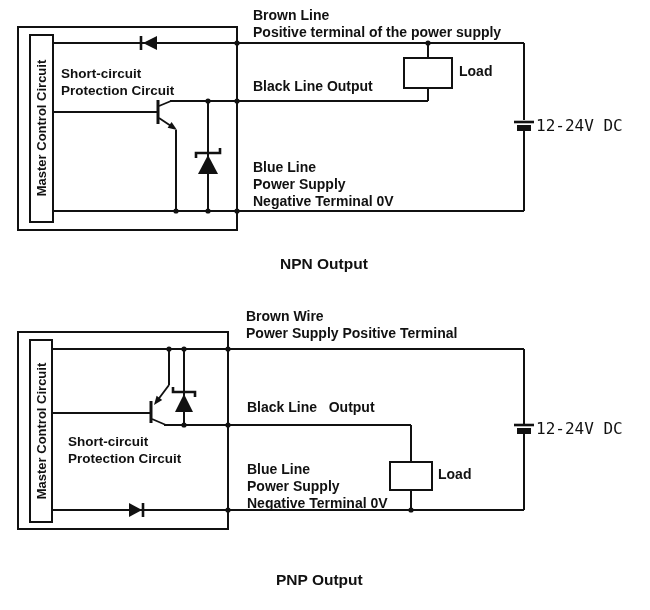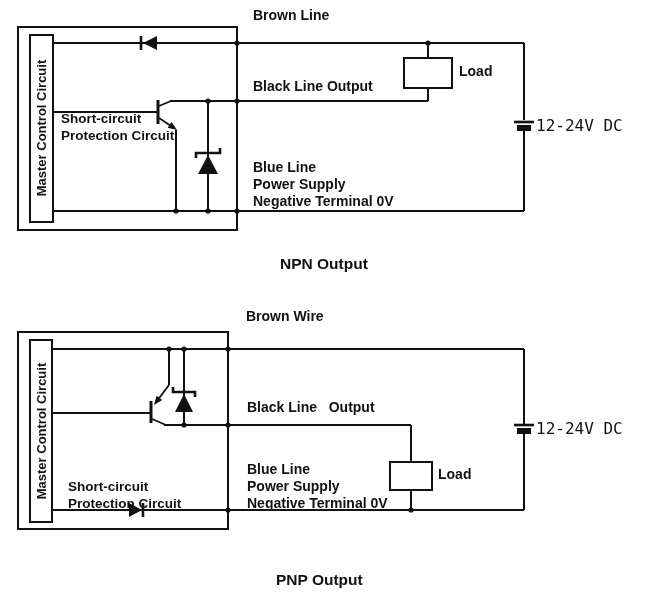--- a/index.html
+++ b/index.html
@@ -6,21 +6,21 @@
   #stage{
     position:relative;width:650px;height:610px;background:#ffffff;
     font-family:"Liberation Sans","DejaVu Sans",sans-serif;color:#111;
     overflow:hidden;
   }
   #wires{position:absolute;left:0;top:0;}
   .lbl{
     position:absolute;font-weight:bold;font-size:14px;line-height:17px;
     white-space:pre;color:#111;
   }
-  .lbl-sm{font-size:13.5px;margin-top:45px;}
+  .lbl-sm{font-size:13.5px;}
   .battery-lbl{
     font-family:"DejaVu Sans Mono","Liberation Mono",monospace;
     font-size:16px;font-weight:normal;letter-spacing:0px;
   }
   .caption{font-size:15.5px;}
   .vlabel{
     position:absolute;font-weight:bold;font-size:13px;white-space:nowrap;
     transform:translate(-50%,-50%) rotate(-90deg);
   }
 </style>
@@ -129,32 +129,34 @@
           <circle cx="411" cy="510" r="2.6"></circle>
         <circle cx="228" cy="510" r="2.6"></circle>
       </g>
     </g>
   </svg>
 
   <div class="vlabel" style="left:41px;top:128px;">Master Control Circuit</div>
   <div class="lbl lbl-sm" style="left:61px;top:65px;">Short-circuit</div>
   <div class="lbl lbl-sm" style="left:61px;top:82px;">Protection Circuit</div>
   <div class="lbl" style="left:253px;top:7px;">Brown Line</div>
+  <div class="lbl" style="left:253px;top:24px;">Positive terminal of the power supply</div>
   <div class="lbl" style="left:253px;top:78px;">Black Line Output</div>
   <div class="lbl" style="left:253px;top:159px;">Blue Line</div>
   <div class="lbl" style="left:253px;top:176px;">Power Supply</div>
   <div class="lbl" style="left:253px;top:193px;">Negative Terminal 0V</div>
   <div class="lbl" style="left:459px;top:63px;">Load</div>
   <div class="lbl battery-lbl" style="left:536px;top:117px;">12-24V DC</div>
   <div class="lbl caption" style="left:280px;top:255px;">NPN Output</div>
 
   <div class="vlabel" style="left:41px;top:431px;">Master Control Circuit</div>
   <div class="lbl lbl-sm" style="left:68px;top:433px;">Short-circuit</div>
   <div class="lbl lbl-sm" style="left:68px;top:450px;">Protection Circuit</div>
   <div class="lbl" style="left:246px;top:308px;text-align:right;">Brown Wire</div>
+  <div class="lbl" style="left:246px;top:325px;">Power Supply Positive Terminal</div>
   <div class="lbl" style="left:247px;top:399px;">Black Line   Output</div>
   <div class="lbl" style="left:247px;top:461px;">Blue Line</div>
   <div class="lbl" style="left:247px;top:478px;">Power Supply</div>
   <div class="lbl" style="left:247px;top:495px;">Negative Terminal 0V</div>
   <div class="lbl" style="left:438px;top:466px;">Load</div>
   <div class="lbl battery-lbl" style="left:536px;top:420px;">12-24V DC</div>
   <div class="lbl caption" style="left:276px;top:571px;text-align:center;">PNP Output</div>
 
 </div>
 

